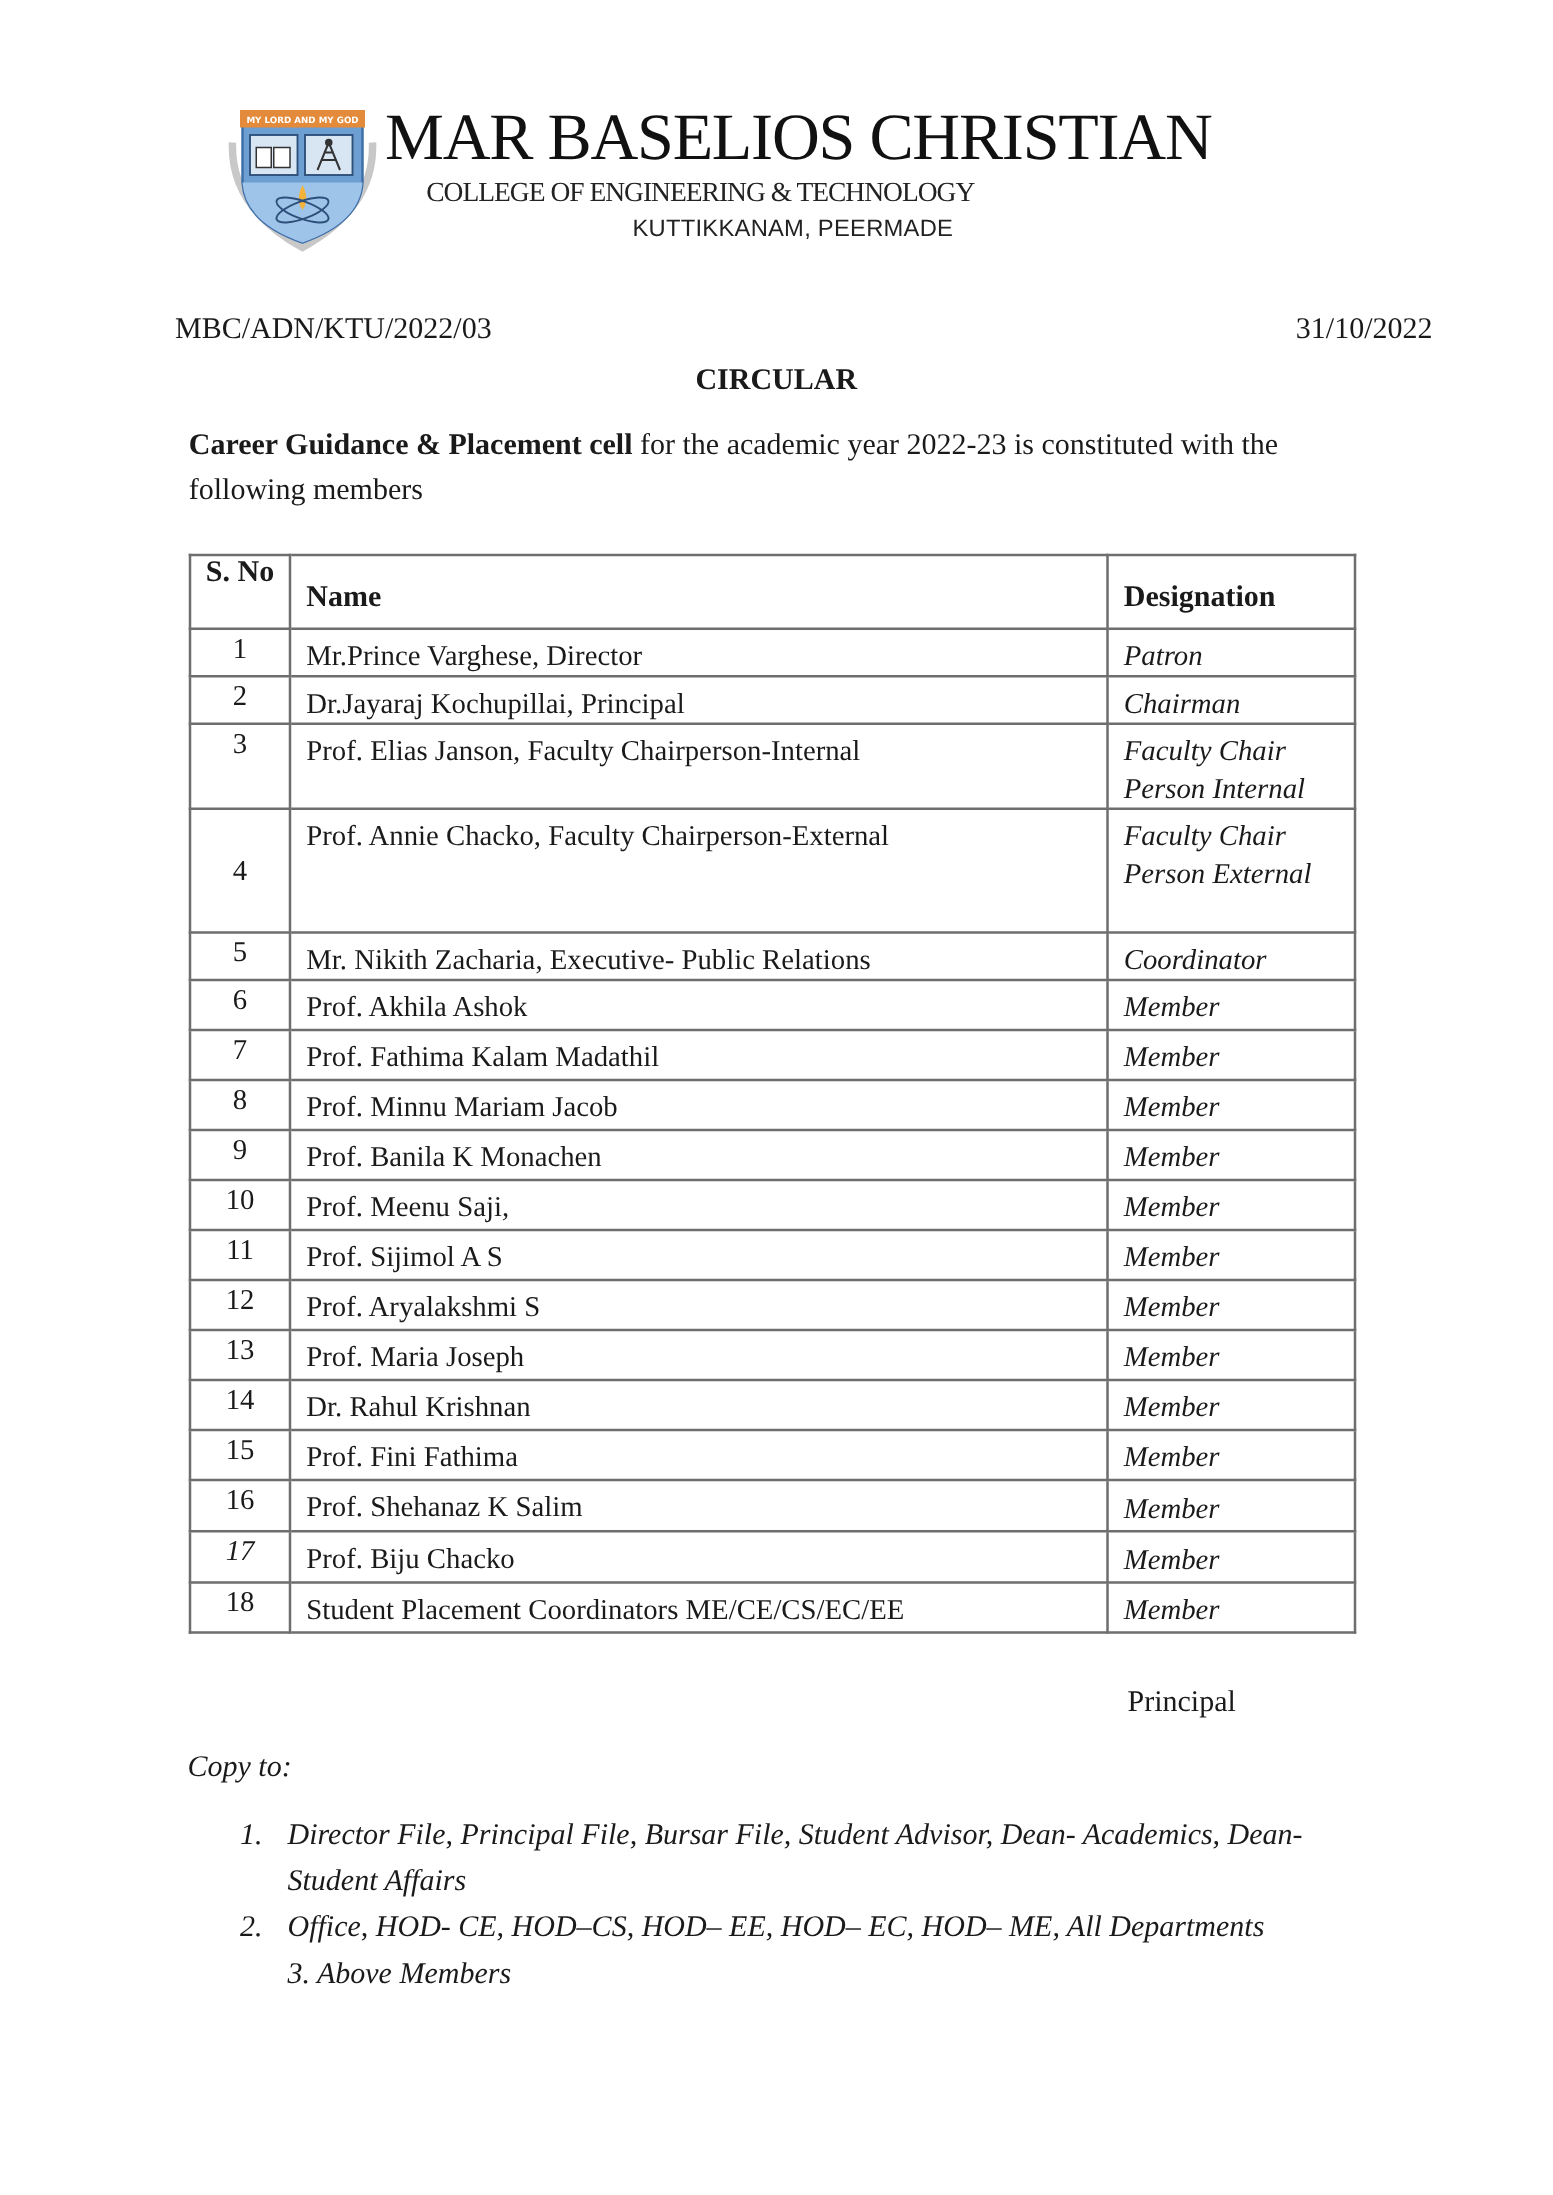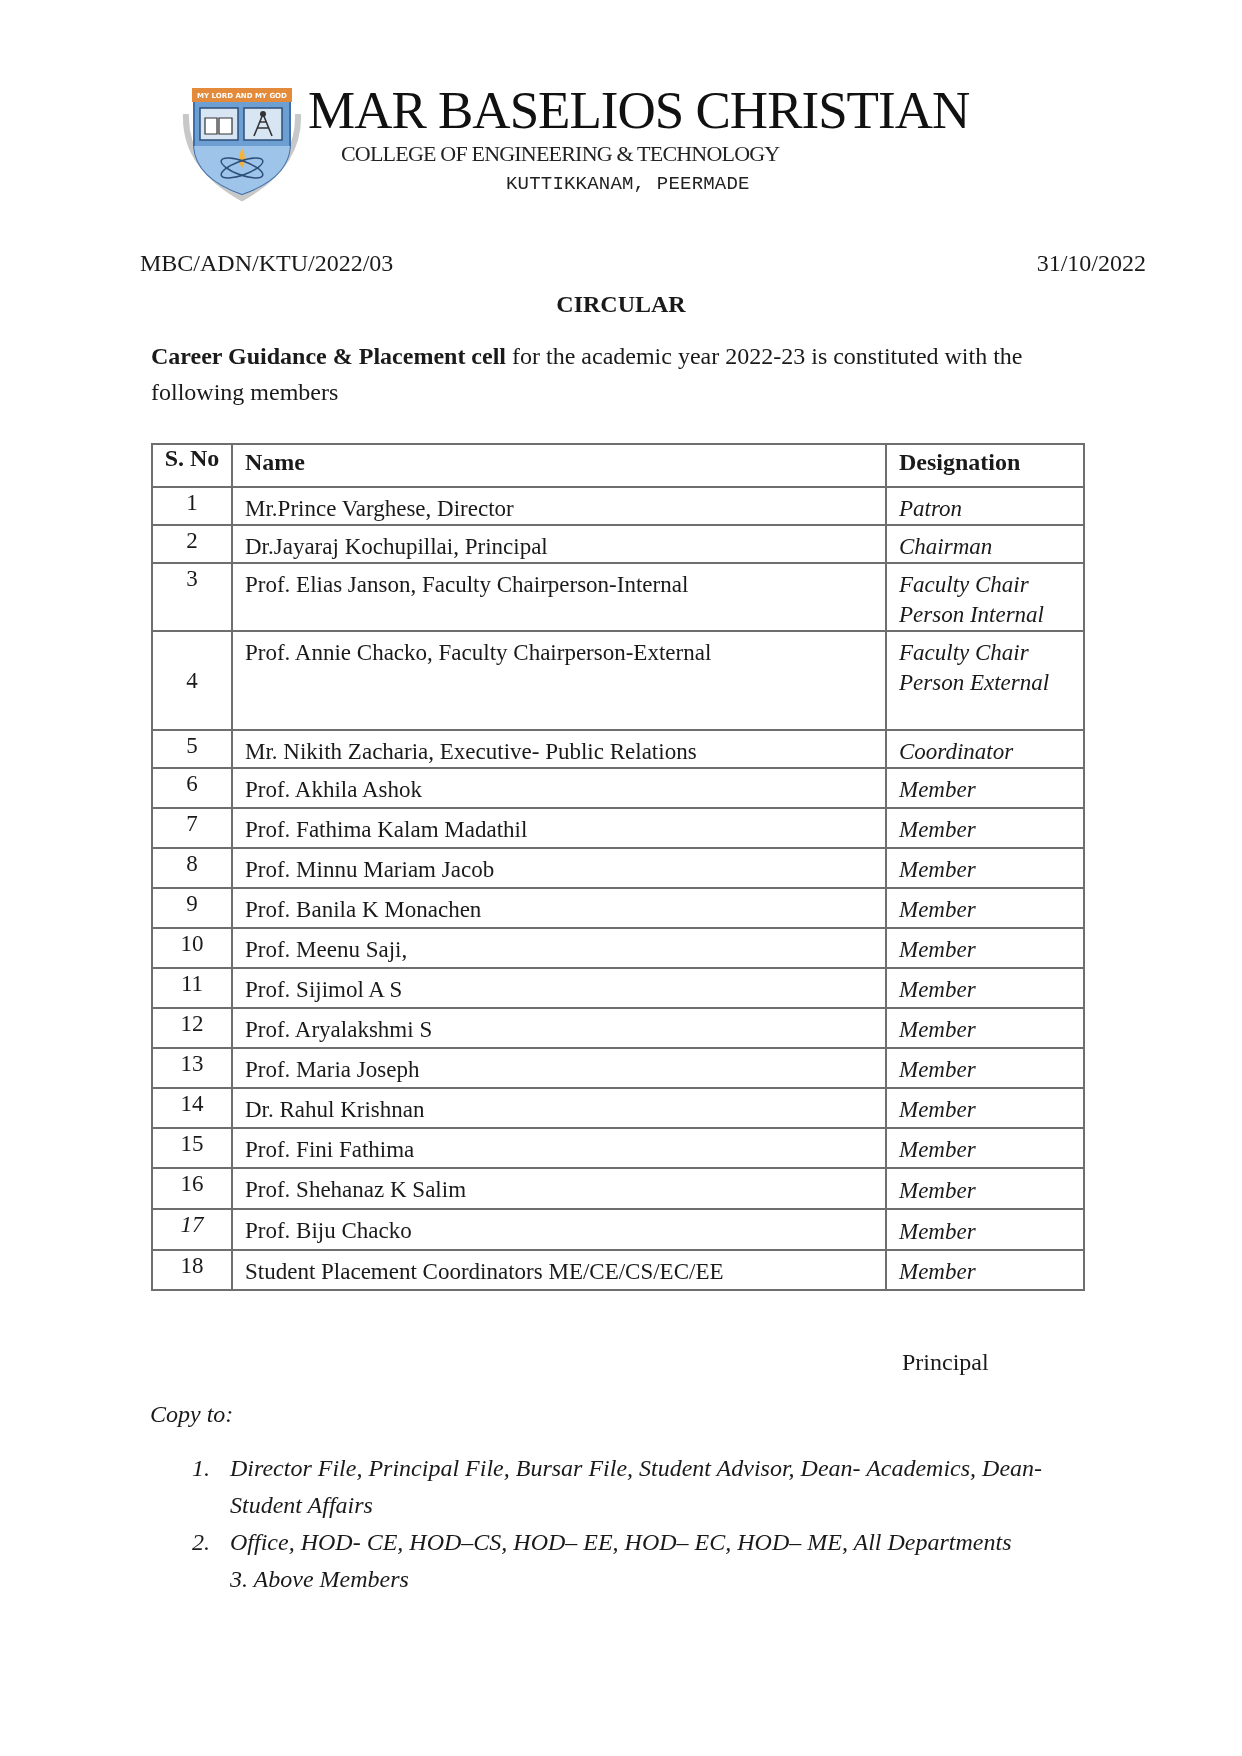--- a/index.html
+++ b/index.html
@@ -6,35 +6,35 @@
   body { width: 1242px; height: 1756px; position: relative; overflow: hidden;
          font-family: "DejaVu Serif", "Liberation Serif", serif; color: #1a1a1a; }
   .abs { position: absolute; }
 
   
   #logo { left: 182px; top: 86px; width: 120px; height: 118px; }
   #inst-name { left: 308px; top: 80px; width: 720px; font-family: "Liberation Serif", serif;
                font-size: 53px; letter-spacing: -1px; line-height: 60px; color: #111; white-space: nowrap; }
   #inst-sub { left: 341px; top: 136px; font-family: "Liberation Serif", serif;
               font-size: 22px; letter-spacing: -0.8px; line-height: 36px; color: #222; white-space: nowrap; }
-  #inst-loc { left: 506px; top: 172px; font-family: Liberation Mono, monospace;
+  #inst-loc { left: 506px; top: 172px; font-family: Liberation Sans, sans-serif;
               font-size: 19px; line-height: 24px; color: #222; white-space: nowrap; letter-spacing: 0.2px; }
 
   .body-text { font-family: "Liberation Serif", serif; font-size: 24px; line-height: 30px; color: #1a1a1a; }
   #ref-no { left: 140px; top: 248px; }
   #date { right: 96px; top: 248px; }
   #circular-title { left: 0; width: 1242px; top: 289px; text-align: center; font-weight: bold; }
   #intro { left: 151px; top: 338px; width: 970px; line-height: 36px; }
   #intro b { font-weight: bold; }
 
   
   #members-table { position: absolute; left: 151px; top: 443px; border-collapse: collapse;
                    font-family: "Liberation Serif", serif; font-size: 23px; color: #1a1a1a; }
   #members-table td, #members-table th { border: 2px solid #6e6e6e; padding: 0 12px; vertical-align: top; }
-  #members-table th { font-weight: bold; text-align: left; height: 37px; padding-top: 4px; font-size: 24px; }
+  #members-table th { font-weight: bold; text-align: left; height: 37px; padding-top: 20px; font-size: 24px; }
   #members-table th.sno, #members-table td.sno { text-align: center; width: 62px; padding: 0 8px; }
   #members-table td { padding-top: 6px; line-height: 30px; }
   #members-table td.name { width: 628px; }
   #members-table td.desig { width: 172px; font-style: italic; }
   #members-table td.sno.mid { vertical-align: middle; }
   #members-table td.desig.low { vertical-align: bottom; padding-bottom: 2px; }
   #members-table td.sno.ital { font-style: italic; }
 
   #signatory { left: 902px; top: 1347px; }
   #copy-to { left: 150px; top: 1399px; font-style: italic; }

